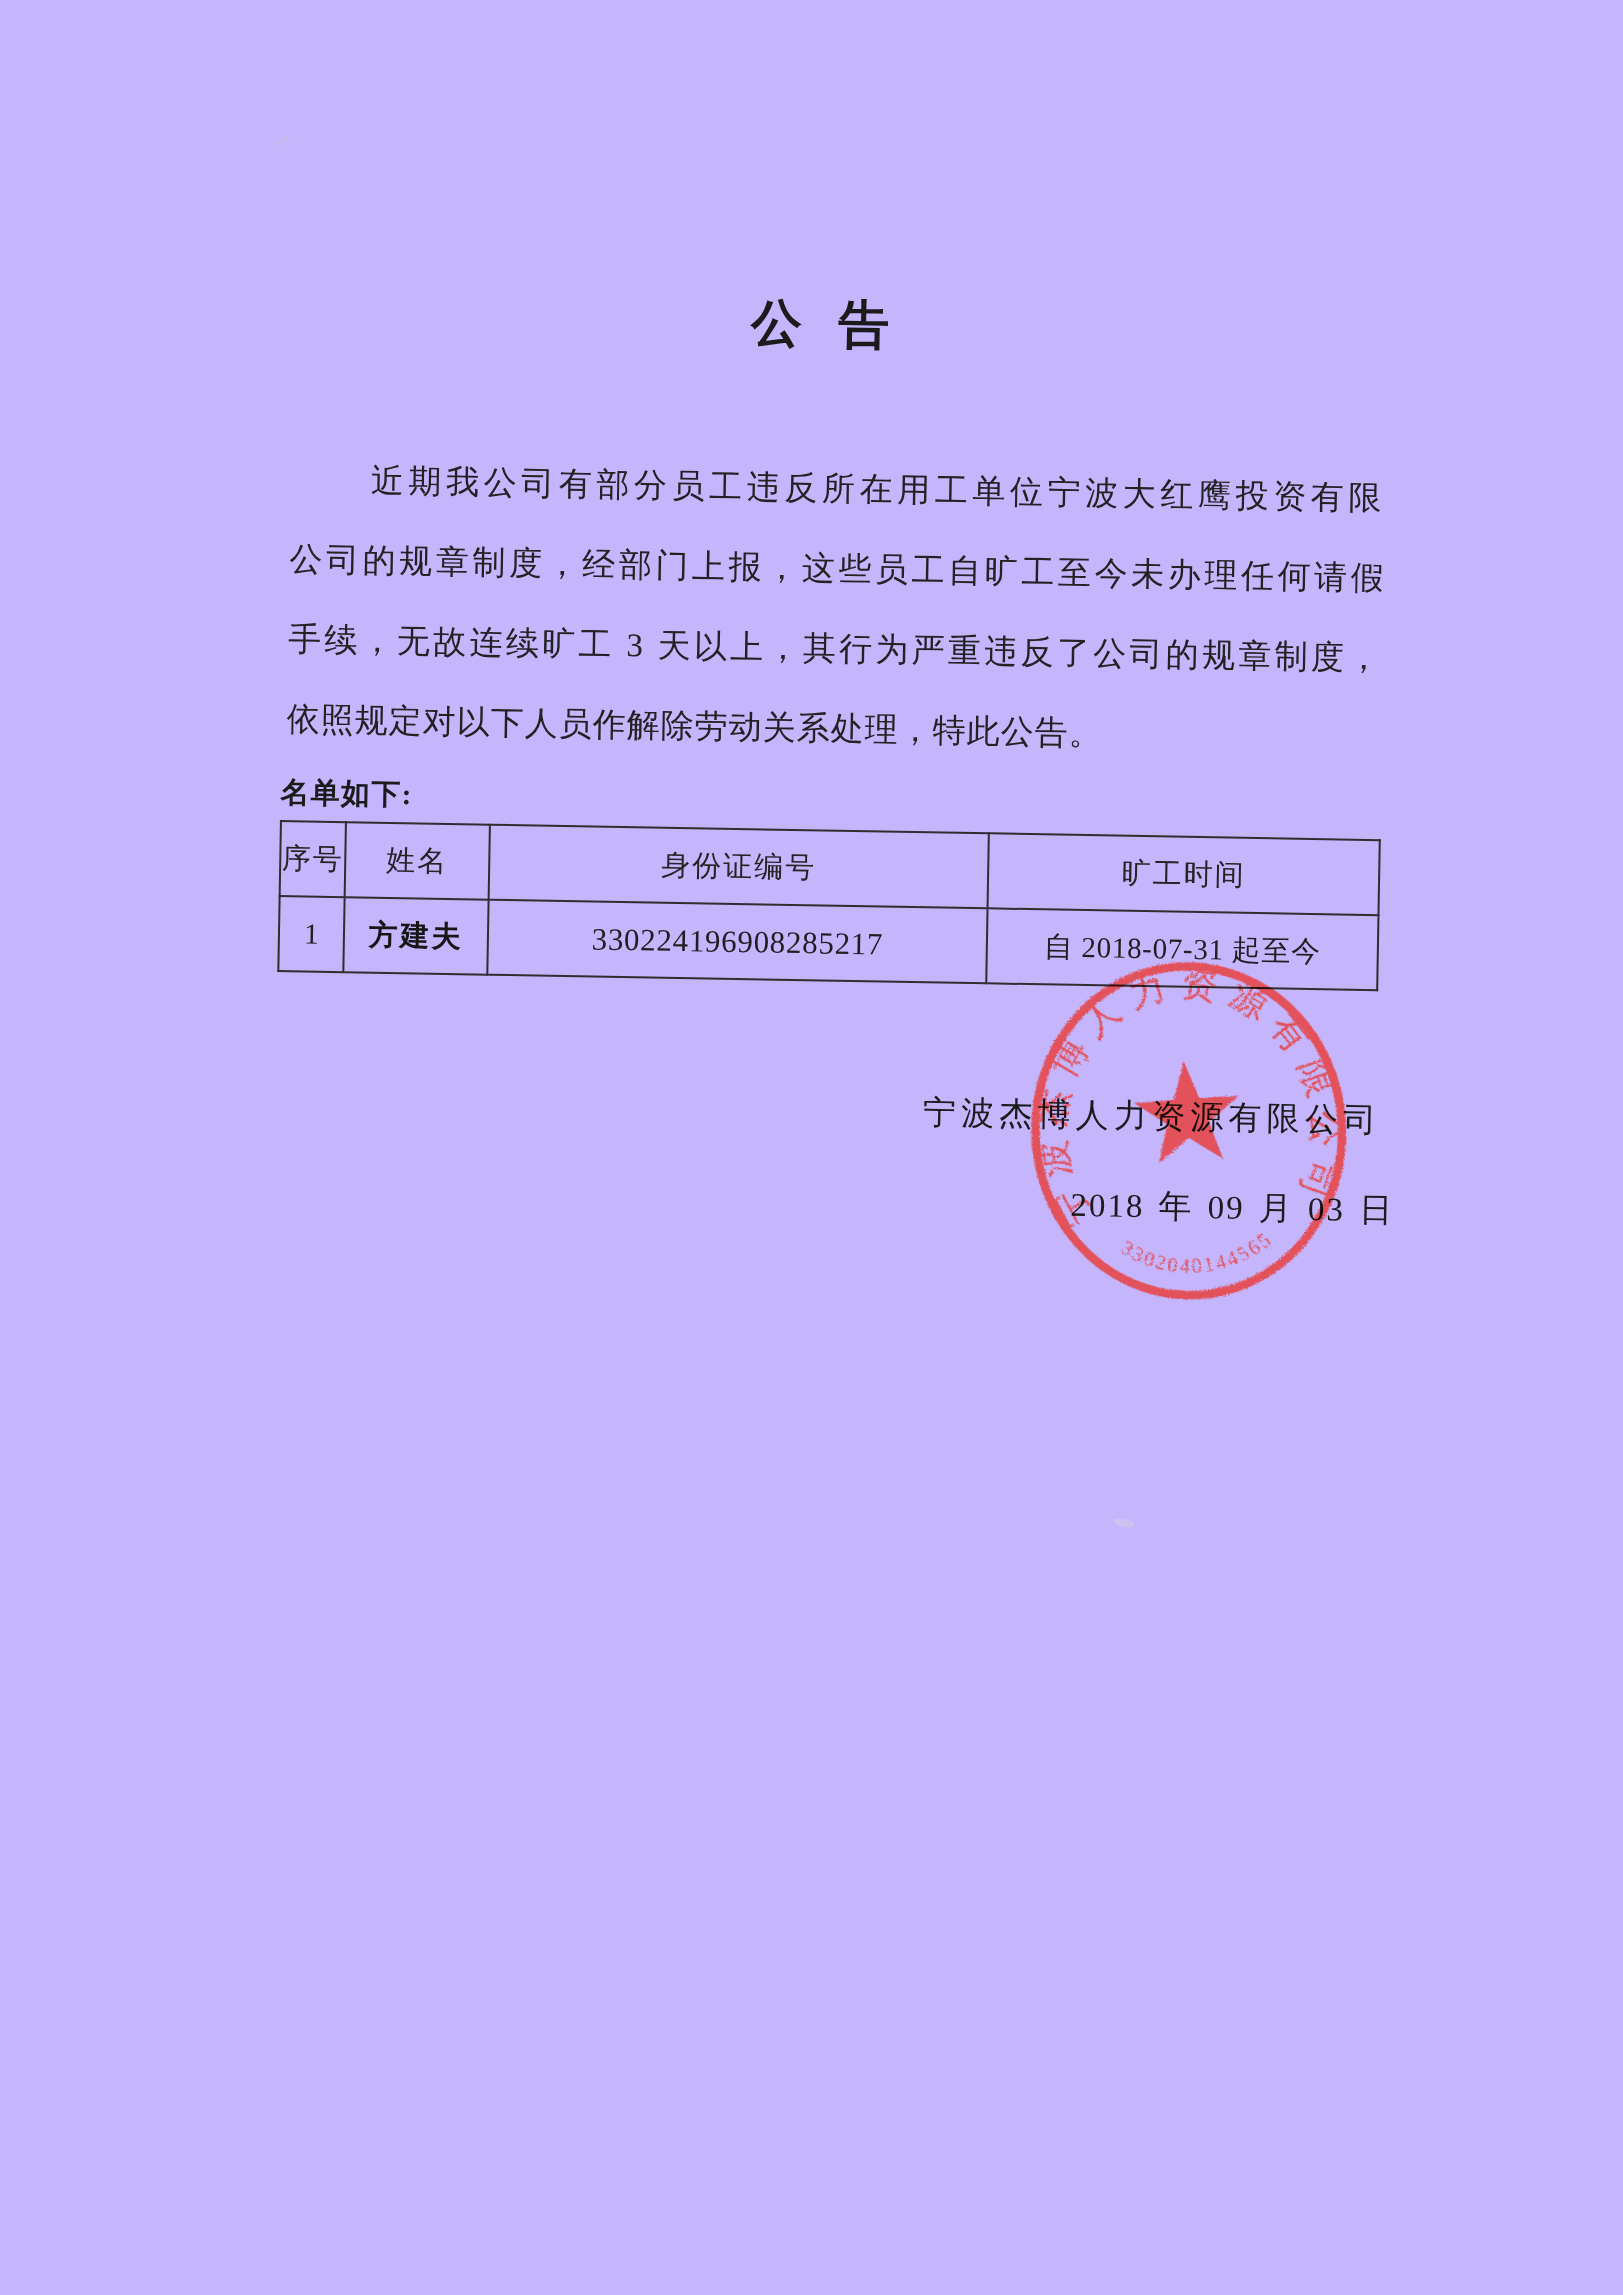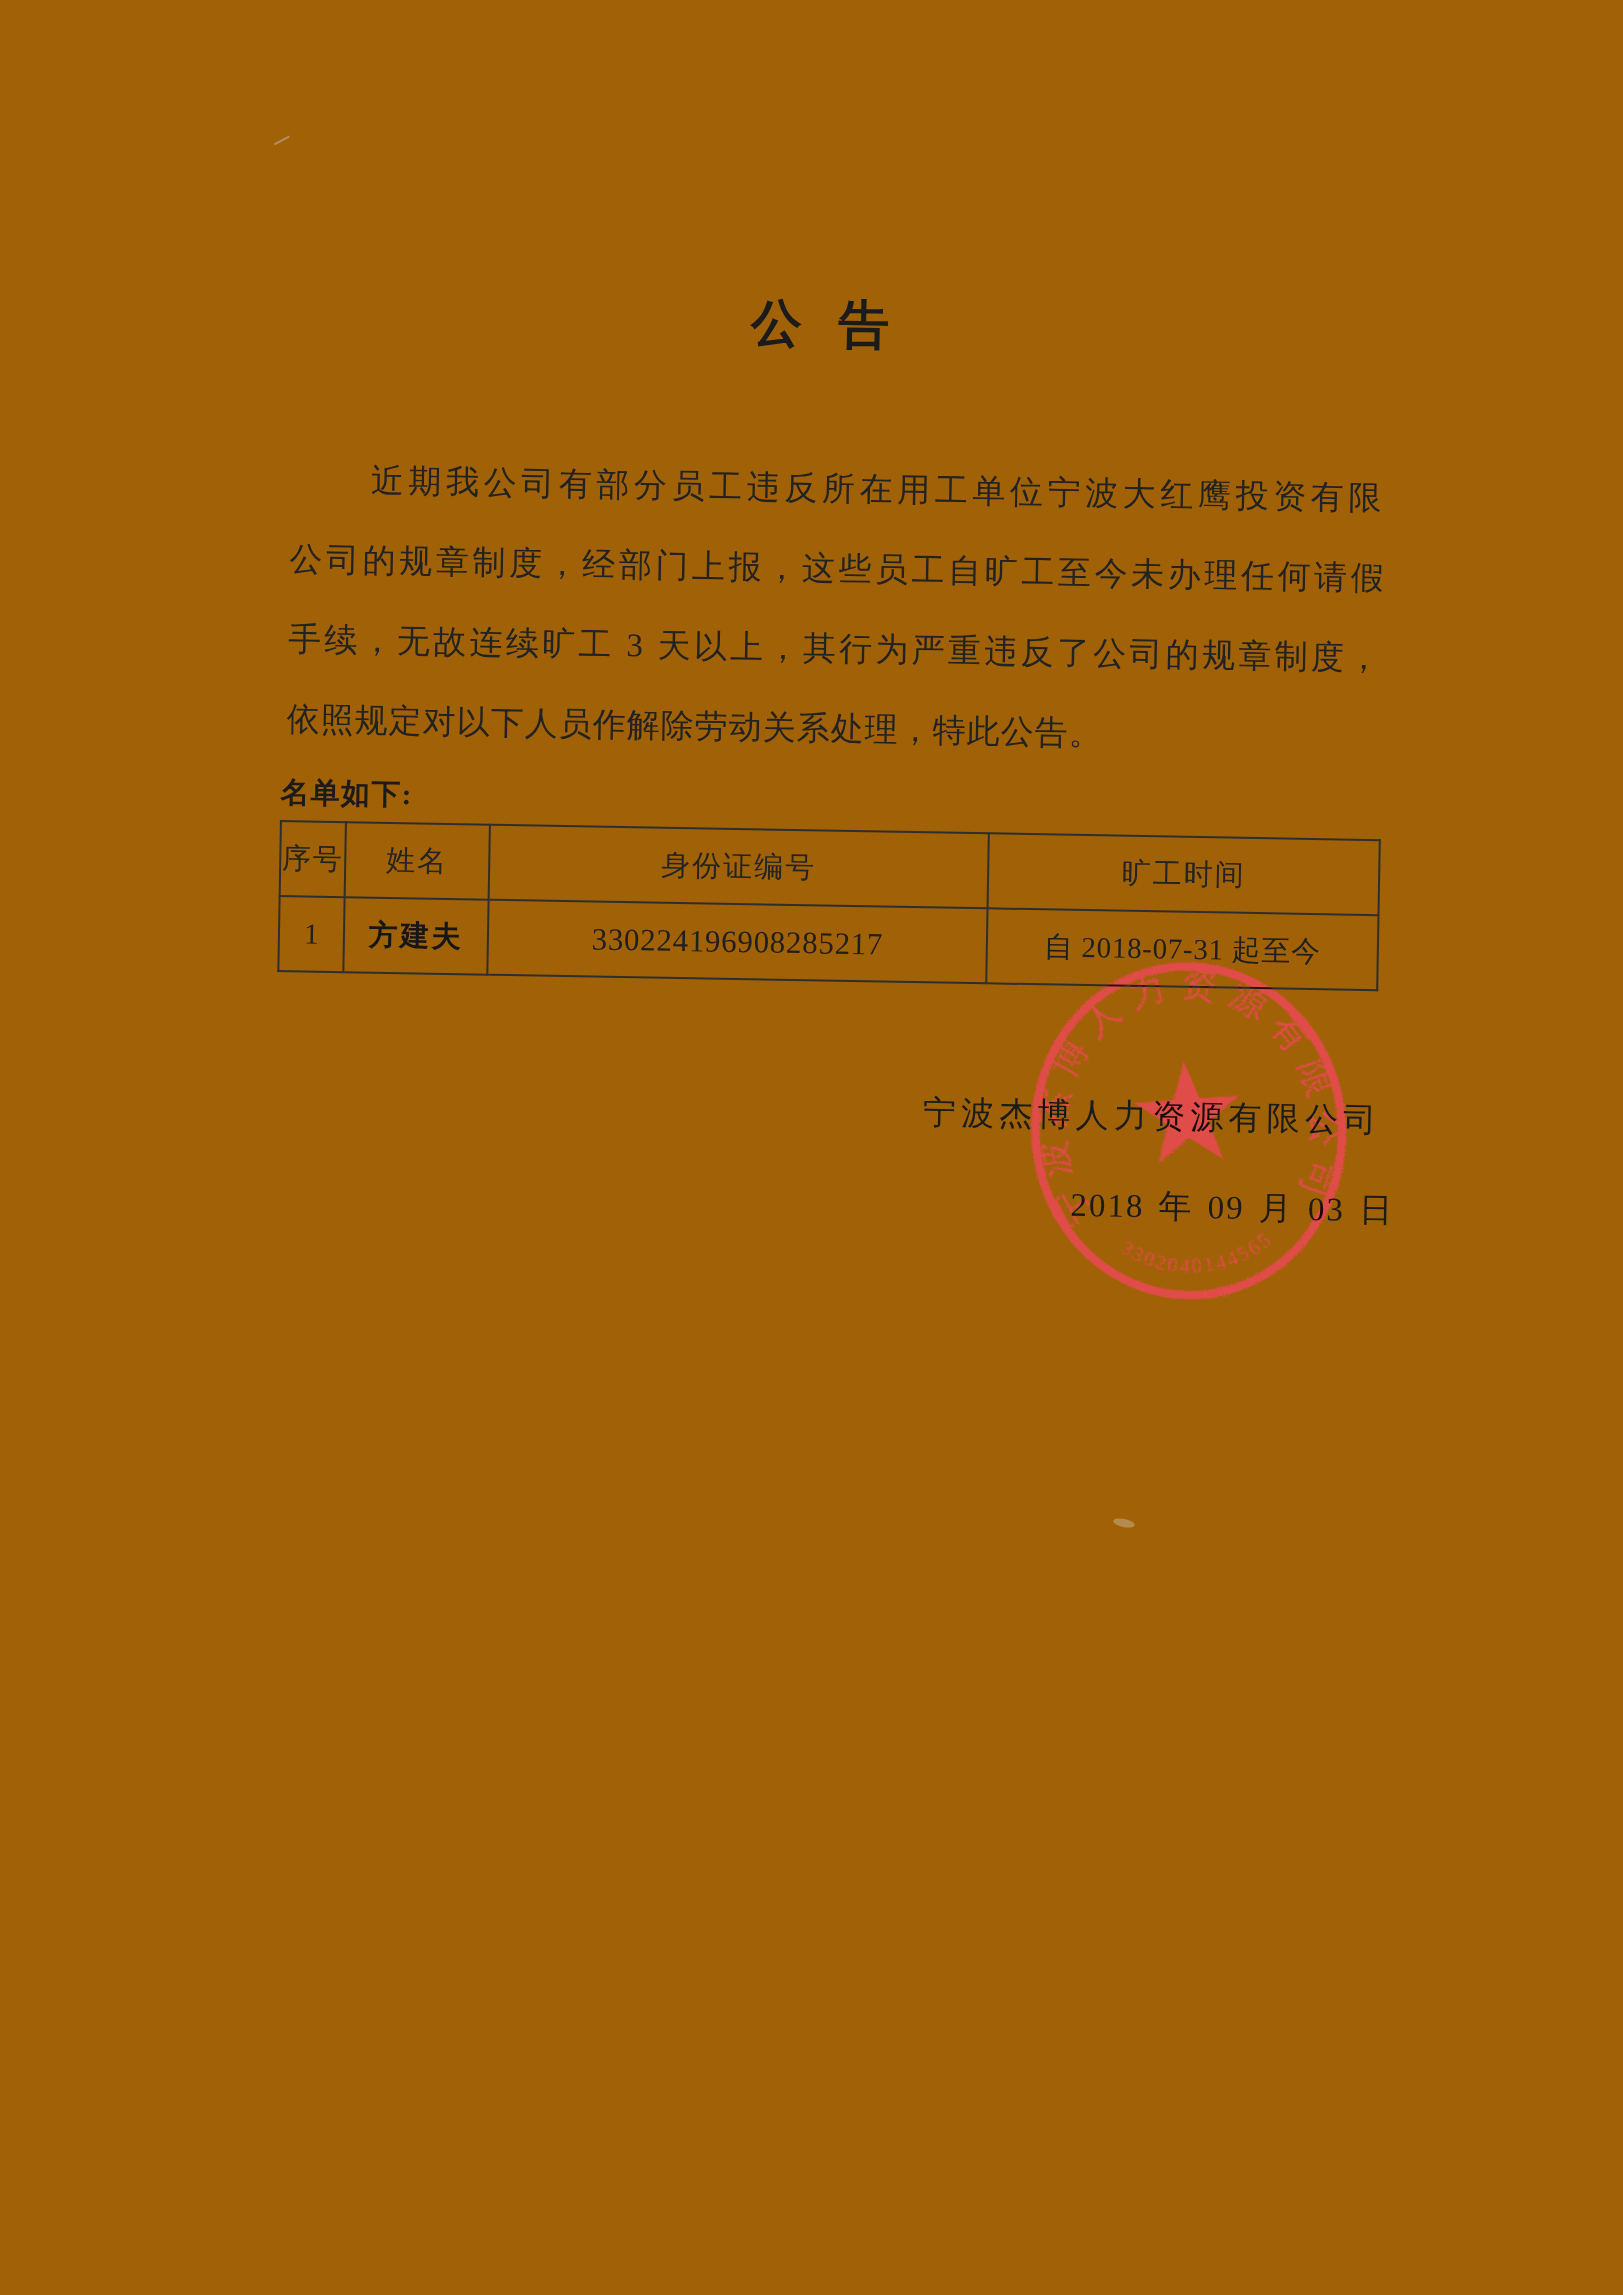--- a/index.html
+++ b/index.html
@@ -4,21 +4,21 @@
 <style>
   html, body { margin: 0; padding: 0; }
   body {
     width: 1623px; height: 2295px;
     background: #ffffff;
     font-family: "Liberation Serif", "DejaVu Serif", serif;
   }
   .page {
     position: relative;
     width: 1623px; height: 2295px;
-    background: #a16207;
+    background: #c4b5fd;
     overflow: hidden;
     color: #1f1f1f;
   }
   
   .content {
     position: absolute; left: 0; top: 0; right: 0; bottom: 0;
     transform: rotate(1deg);
     transform-origin: 281px 818px;
   }
   .title {

